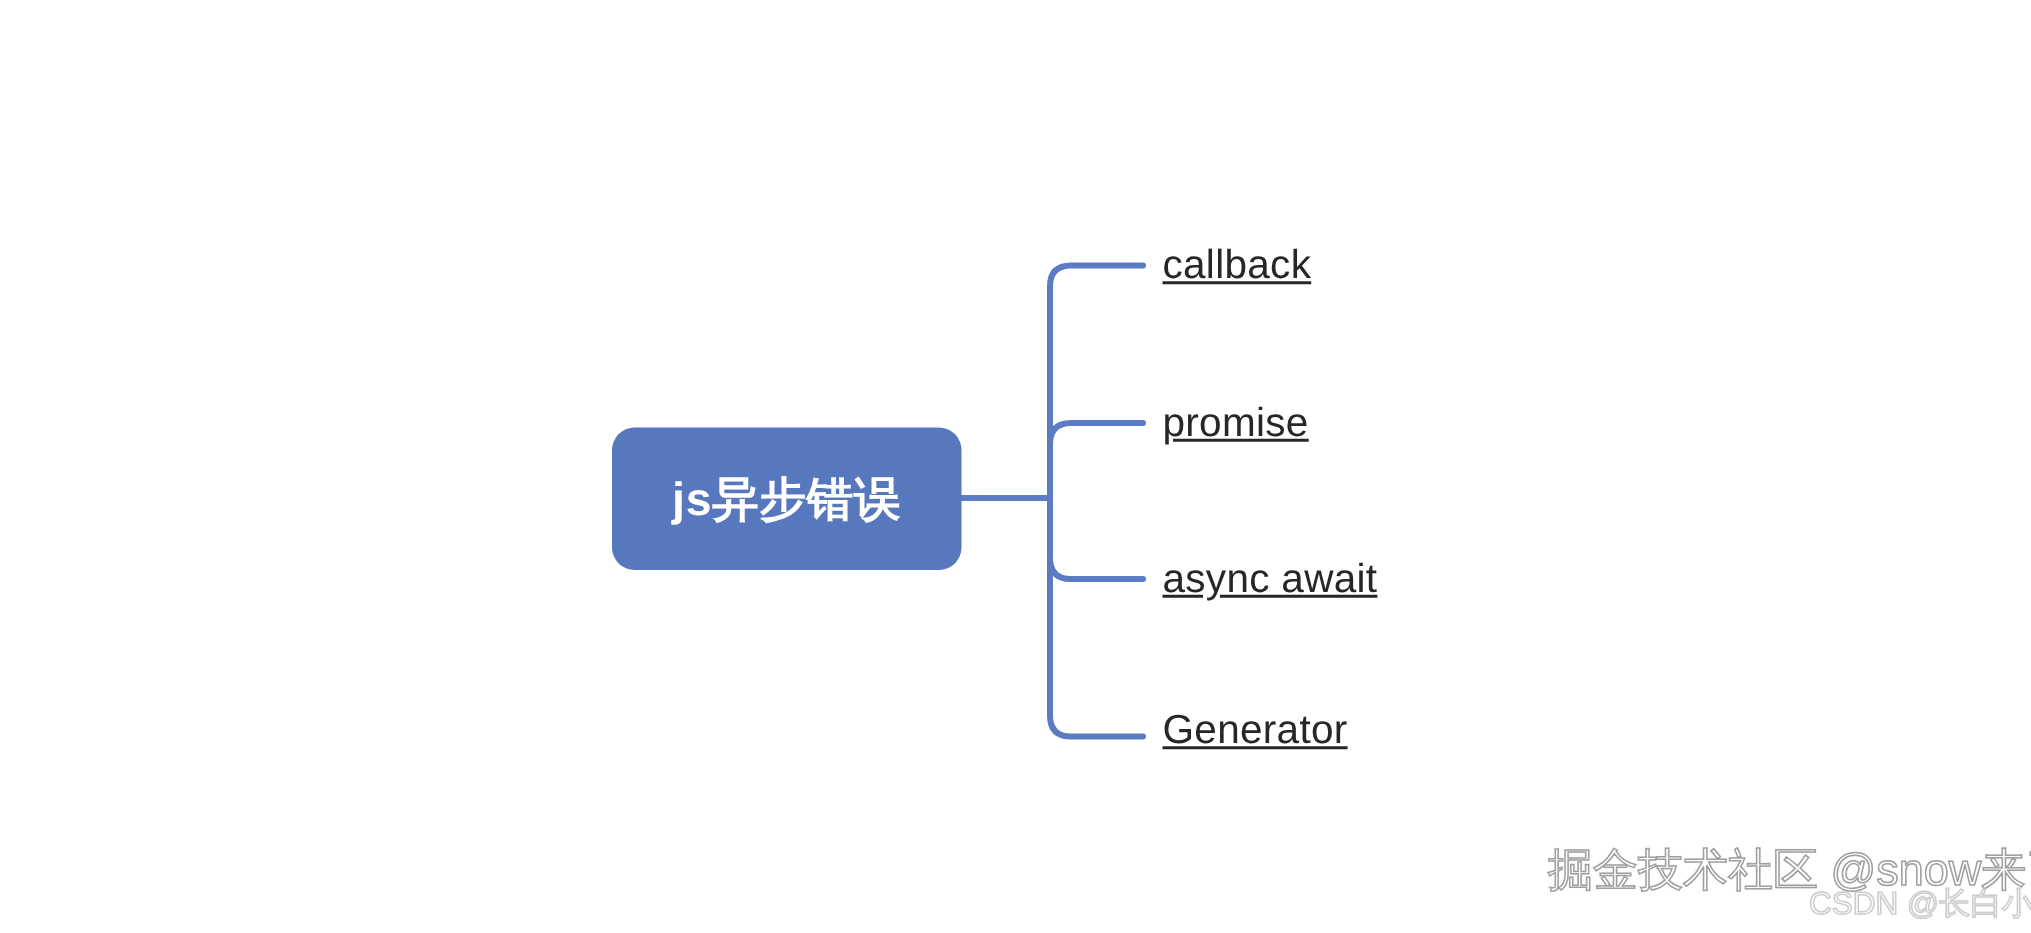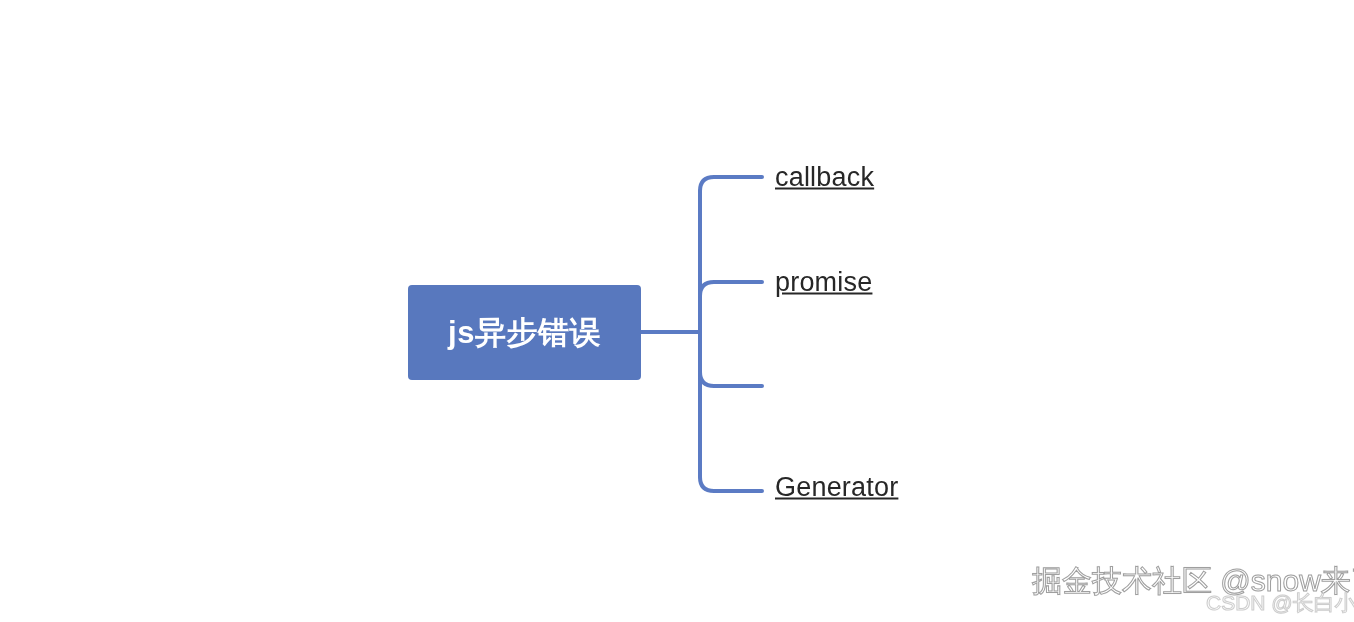--- a/index.html
+++ b/index.html
@@ -28,21 +28,21 @@
     height: 622px;
   }
 
   
   .root-node {
     position: absolute;
     left: 408px;
     top: 285px;
     width: 233px;
     height: 95px;
-    border-radius: 4px;
+    border-radius: 15px;
     background: #5878be;
     display: flex;
     align-items: center;
     justify-content: center;
     box-sizing: border-box;
   }
   .root-label {
     color: #ffffff;
     font-size: 31px;
     font-weight: bold;
@@ -119,20 +119,21 @@
   </svg>
 
   <div class="root-node">
     <span class="root-label">js异步错误</span>
   </div>
 
   <div class="branch-label b0">callback</div>
 
   <div class="branch-label b1">promise</div>
 
+  <div class="branch-label b2">async await</div>
 
   <div class="branch-label b3">Generator</div>
 
   <div class="watermark-main">掘金技术社区 @snow来了</div>
 
   <div class="watermark-sub">CSDN @长白小蒙</div>
 
 </div>
 
 </body></html>

